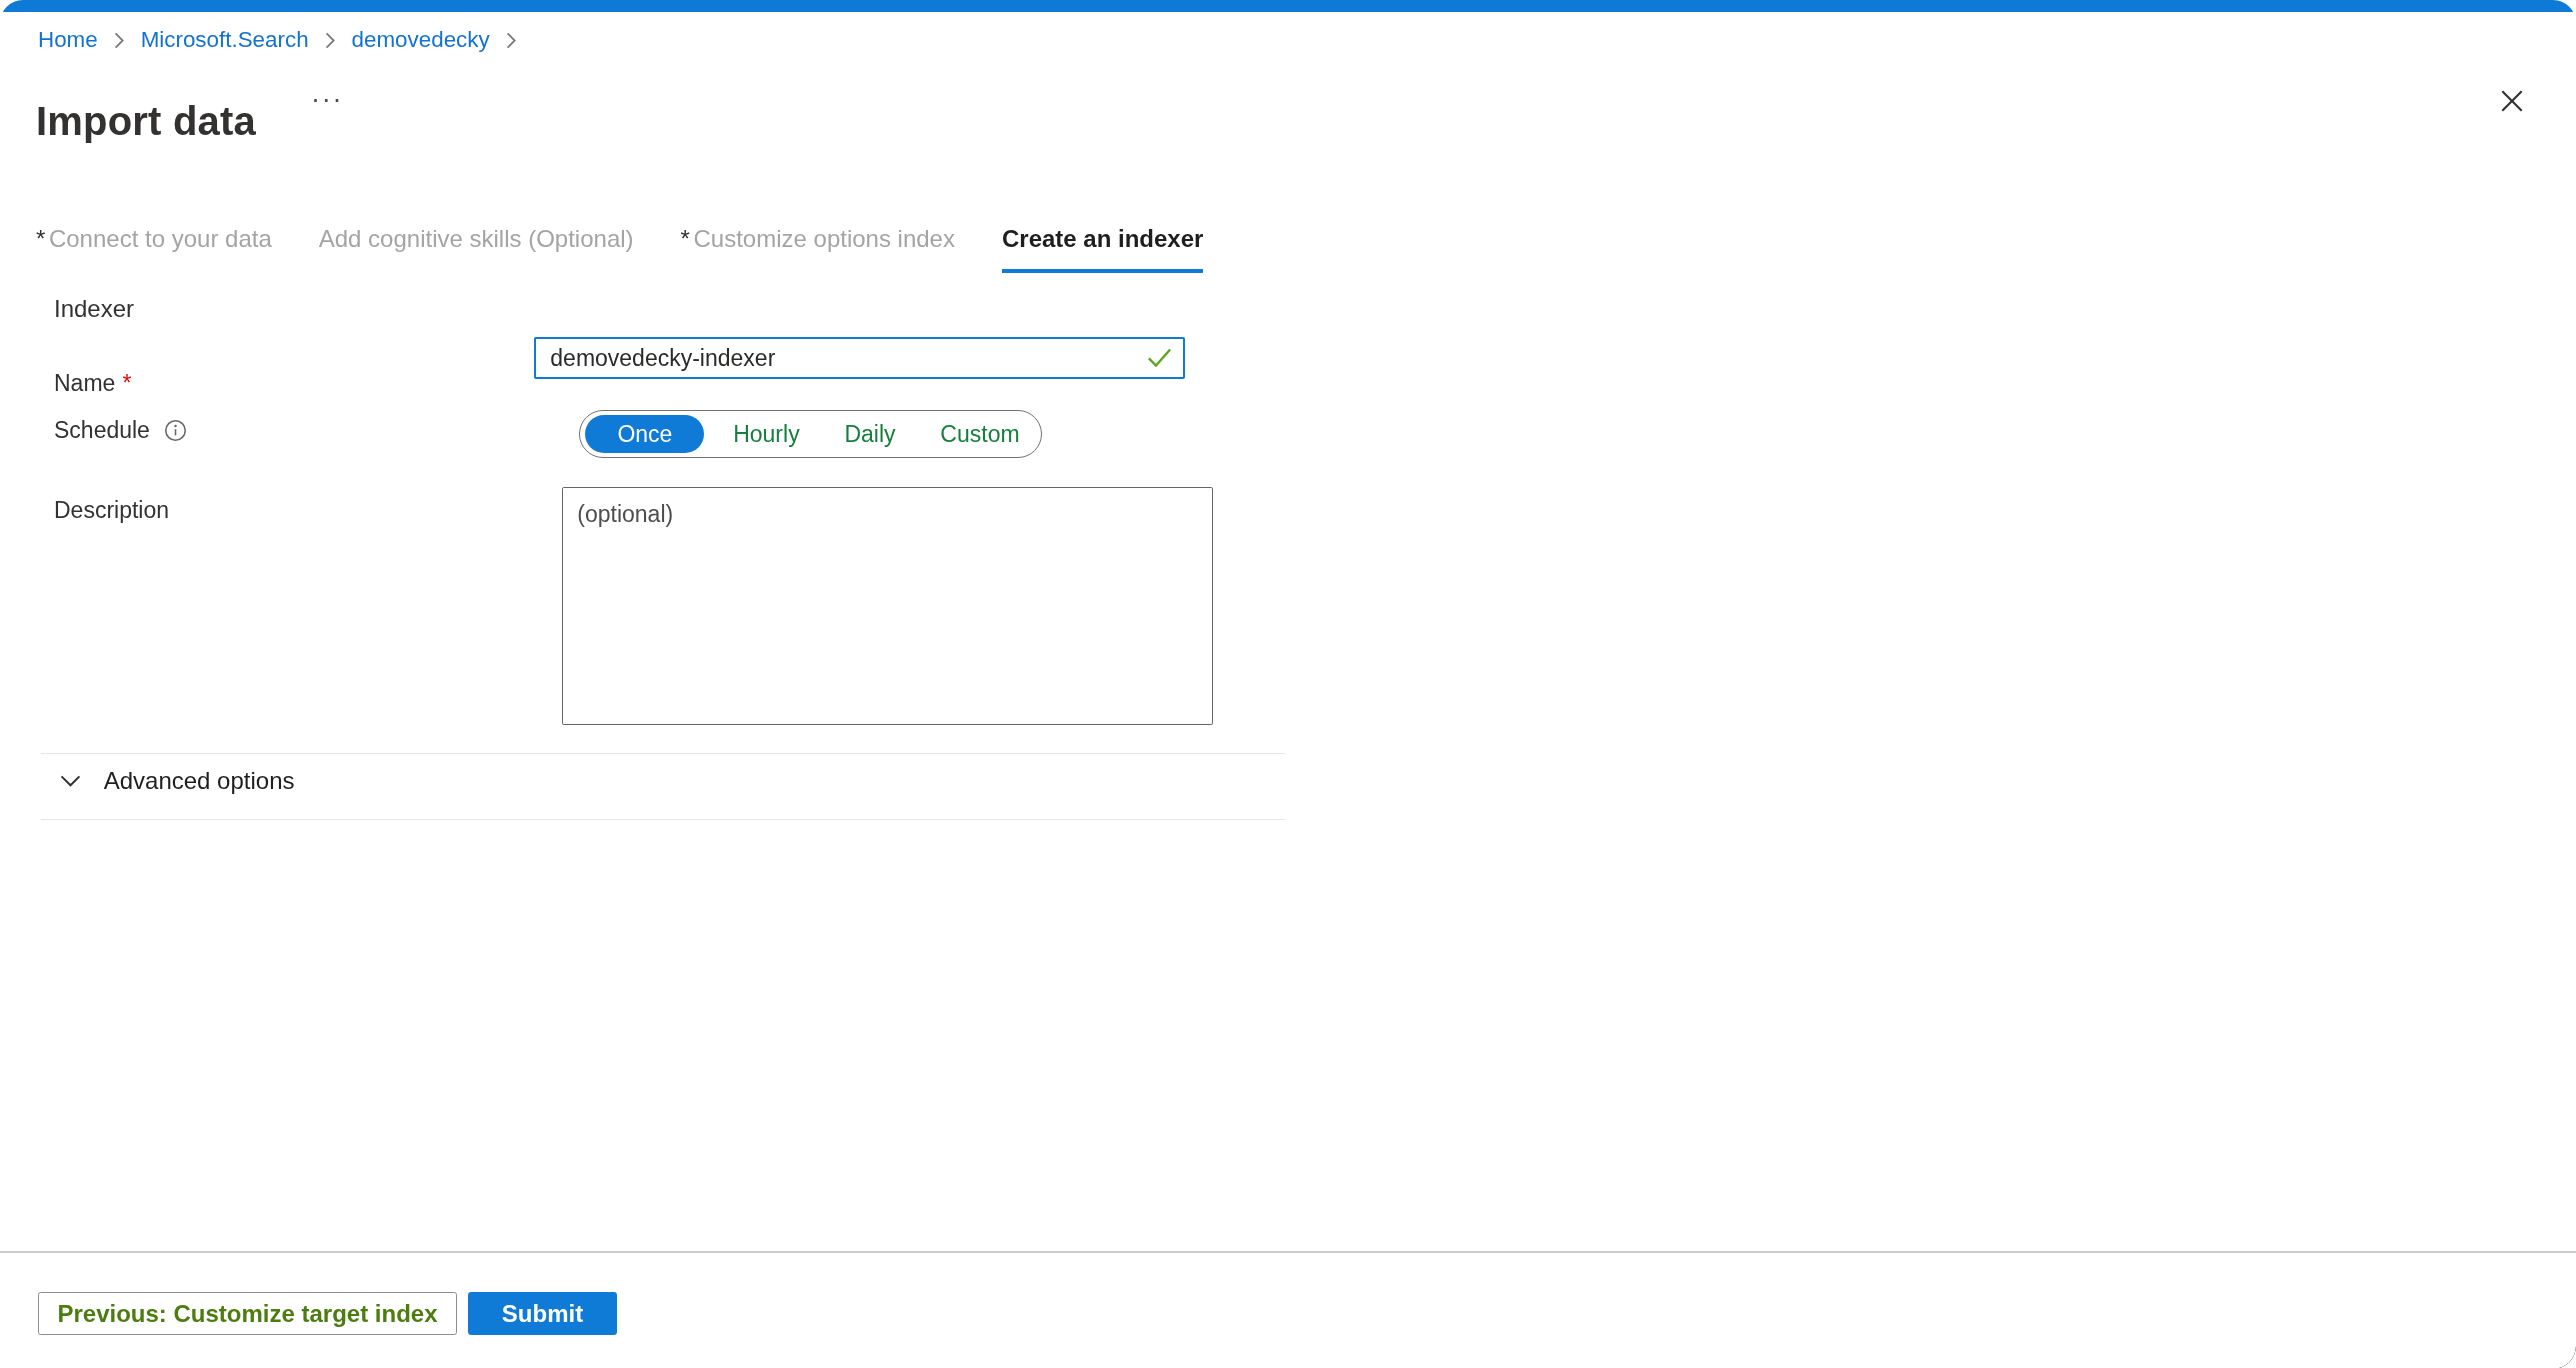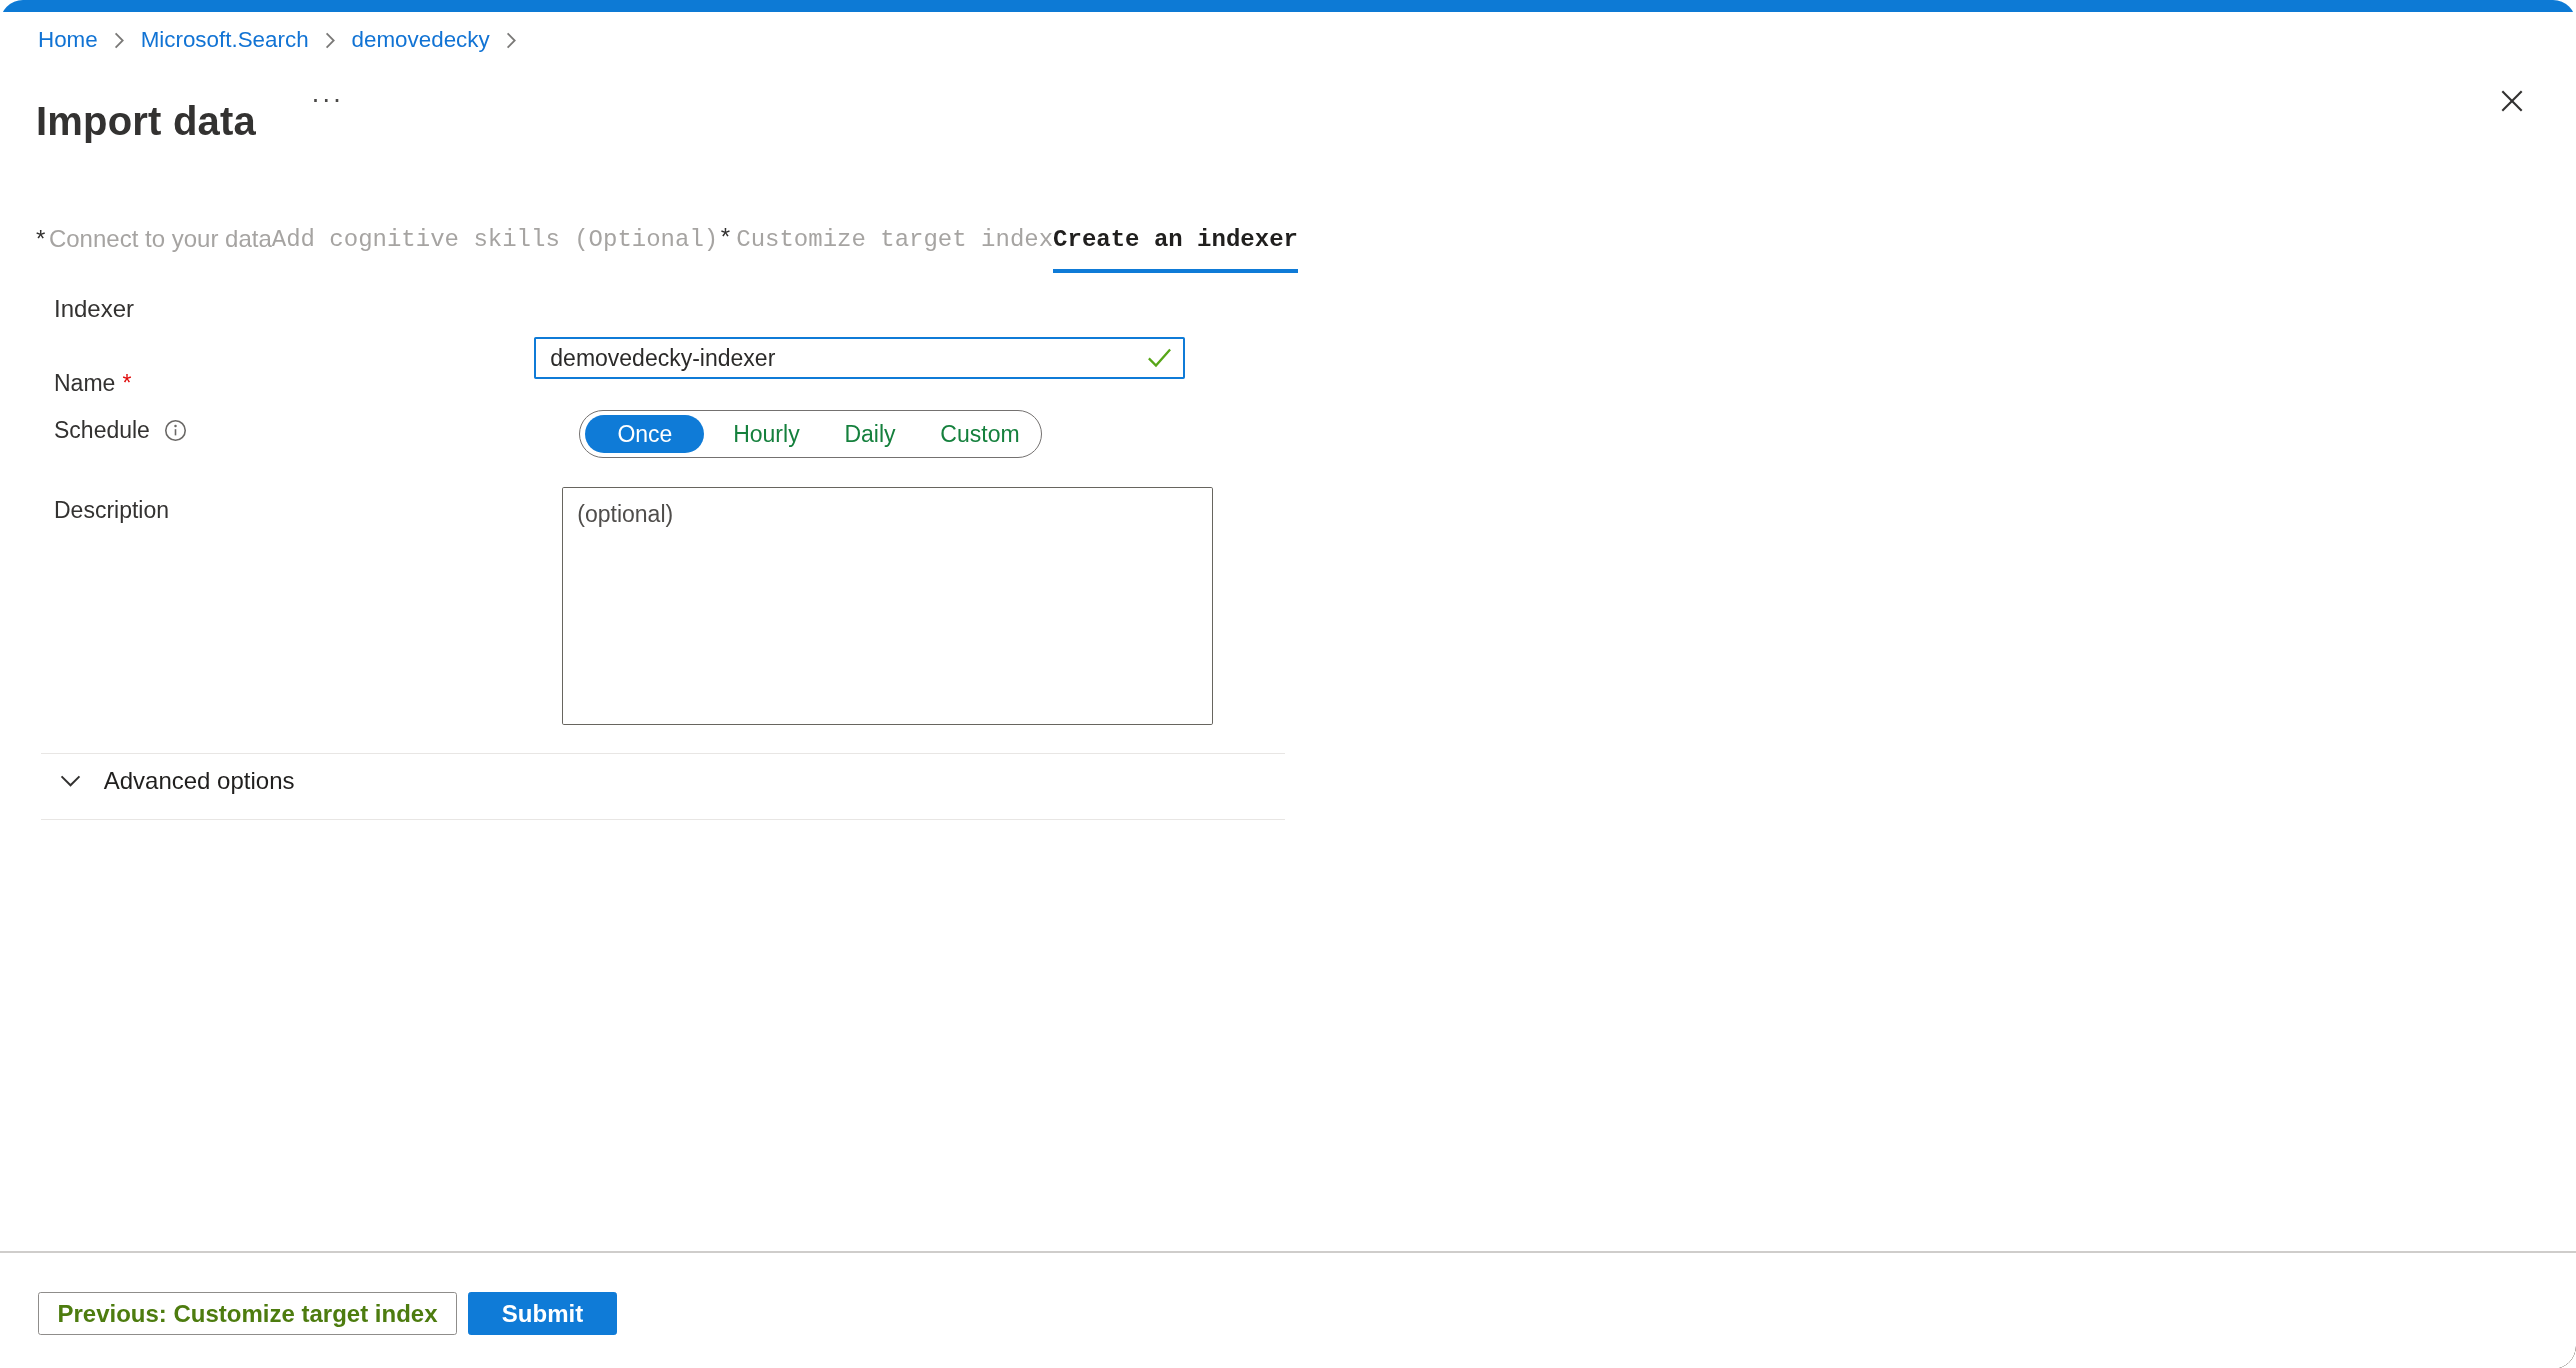--- a/index.html
+++ b/index.html
@@ -16,21 +16,21 @@
   .crumb-sep svg{display:block;}
 
   
   .page-title{position:absolute;left:36px;top:72px;font-size:40px;font-weight:700;color:#333231;letter-spacing:0.2px;}
   .more-btn{position:absolute;left:311px;top:86px;font-size:27px;color:#4a4947;letter-spacing:1.8px;cursor:pointer;line-height:27px;}
   .close-btn{position:absolute;left:2495px;top:84px;width:34px;height:34px;display:flex;align-items:center;justify-content:center;cursor:pointer;}
 
   
   .tabs{position:absolute;left:36px;top:225px;display:flex;align-items:flex-end;}
   .tab{font-size:24px;color:#a6a4a2;padding-bottom:16px;border-bottom:4.5px solid transparent;cursor:pointer;white-space:nowrap;}
-  .tab + .tab{font-family:Liberation Mono, monospace;}
+  .tab + .tab{margin-left:47px;}
   .tab .req{color:#333231;margin-right:3.6px;}
   .tab.active{color:#201f1e;font-weight:700;border-bottom-color:#0f7bd7;}
 
   
   .section-heading{position:absolute;left:54px;top:295px;font-size:24px;color:#333231;}
   .field-label{position:absolute;left:54px;font-size:23px;color:#333231;display:flex;align-items:center;}
   .req-star{color:#e00b0b;margin-left:7.2px;font-size:23px;}
   .info-icon{margin-left:14.3px;display:inline-flex;cursor:pointer;}
 
   .name-input-wrap{position:absolute;left:534px;top:337px;width:651px;height:42px;}
@@ -102,21 +102,21 @@
   </div>
 
   <div class="tabs">
     <div class="tab">
       <span class="req">*</span><span>Connect to your data</span>
     </div>
     <div class="tab">
       <span>Add cognitive skills (Optional)</span>
     </div>
     <div class="tab">
-      <span class="req">*</span><span>Customize target index</span>
+      <span class="req">*</span><span>Customize options index</span>
     </div>
     <div class="tab active">
       <span>Create an indexer</span>
     </div>
   </div>
 
   <div class="section-heading">Indexer</div>
 
   <div class="field-label" style="top:370px;">
     <span>Name</span>

